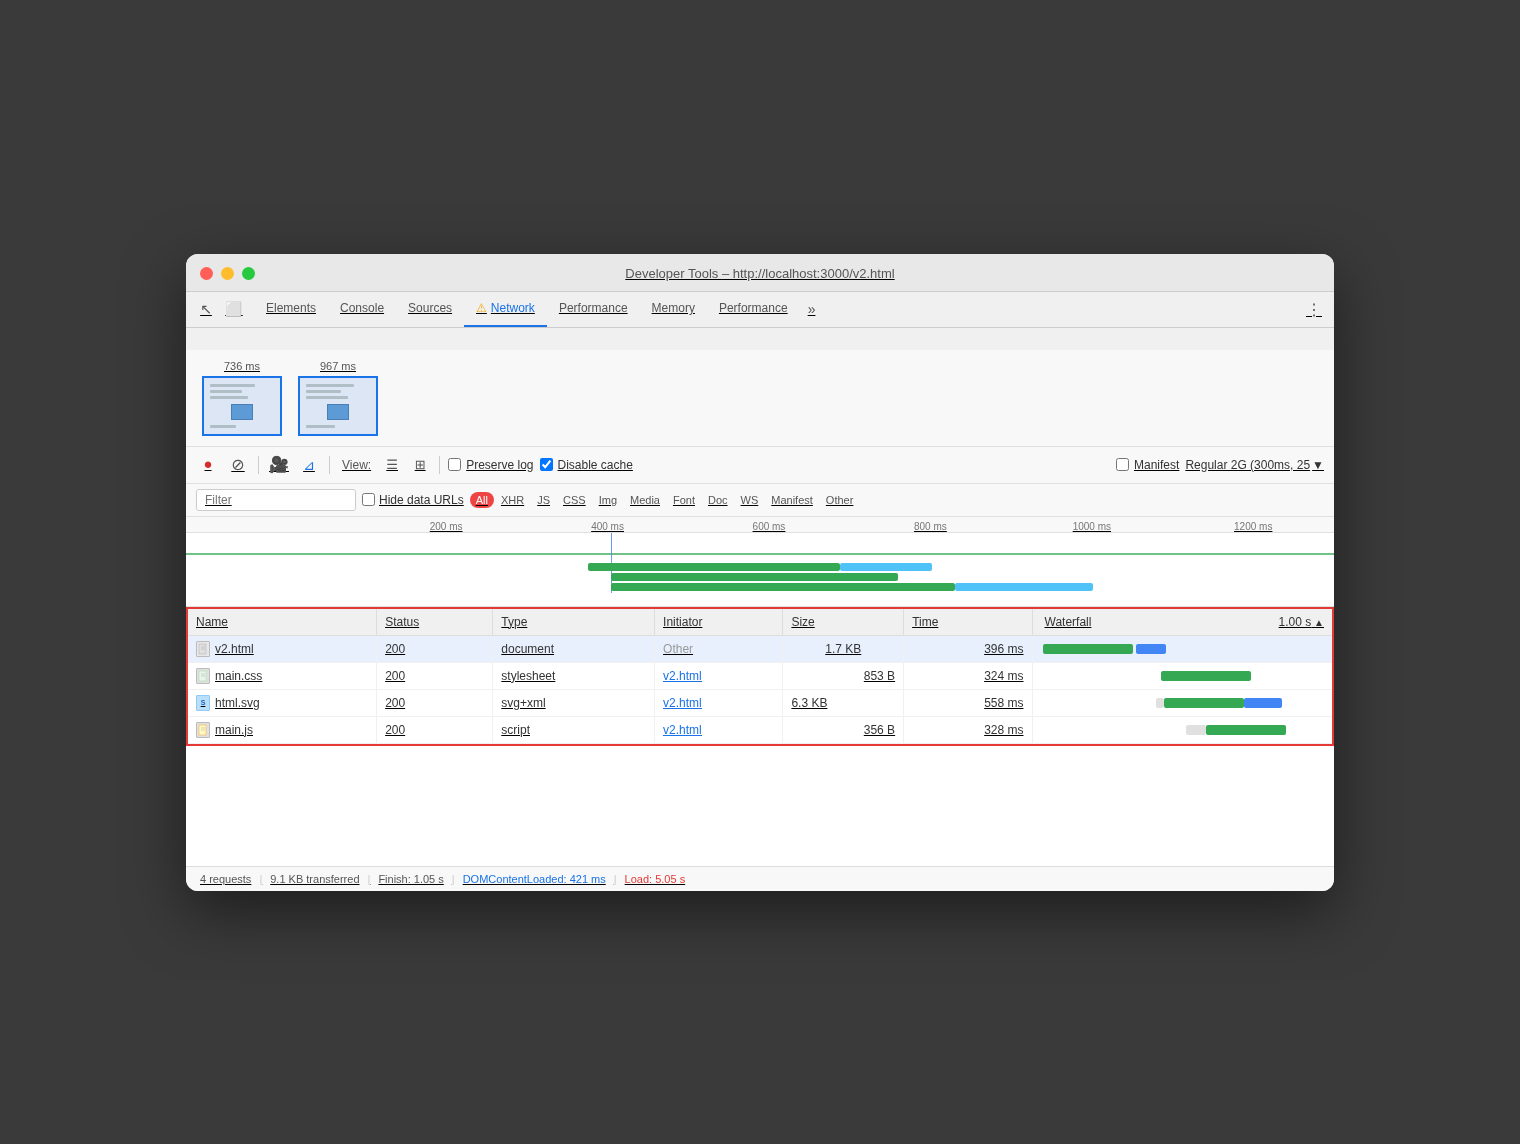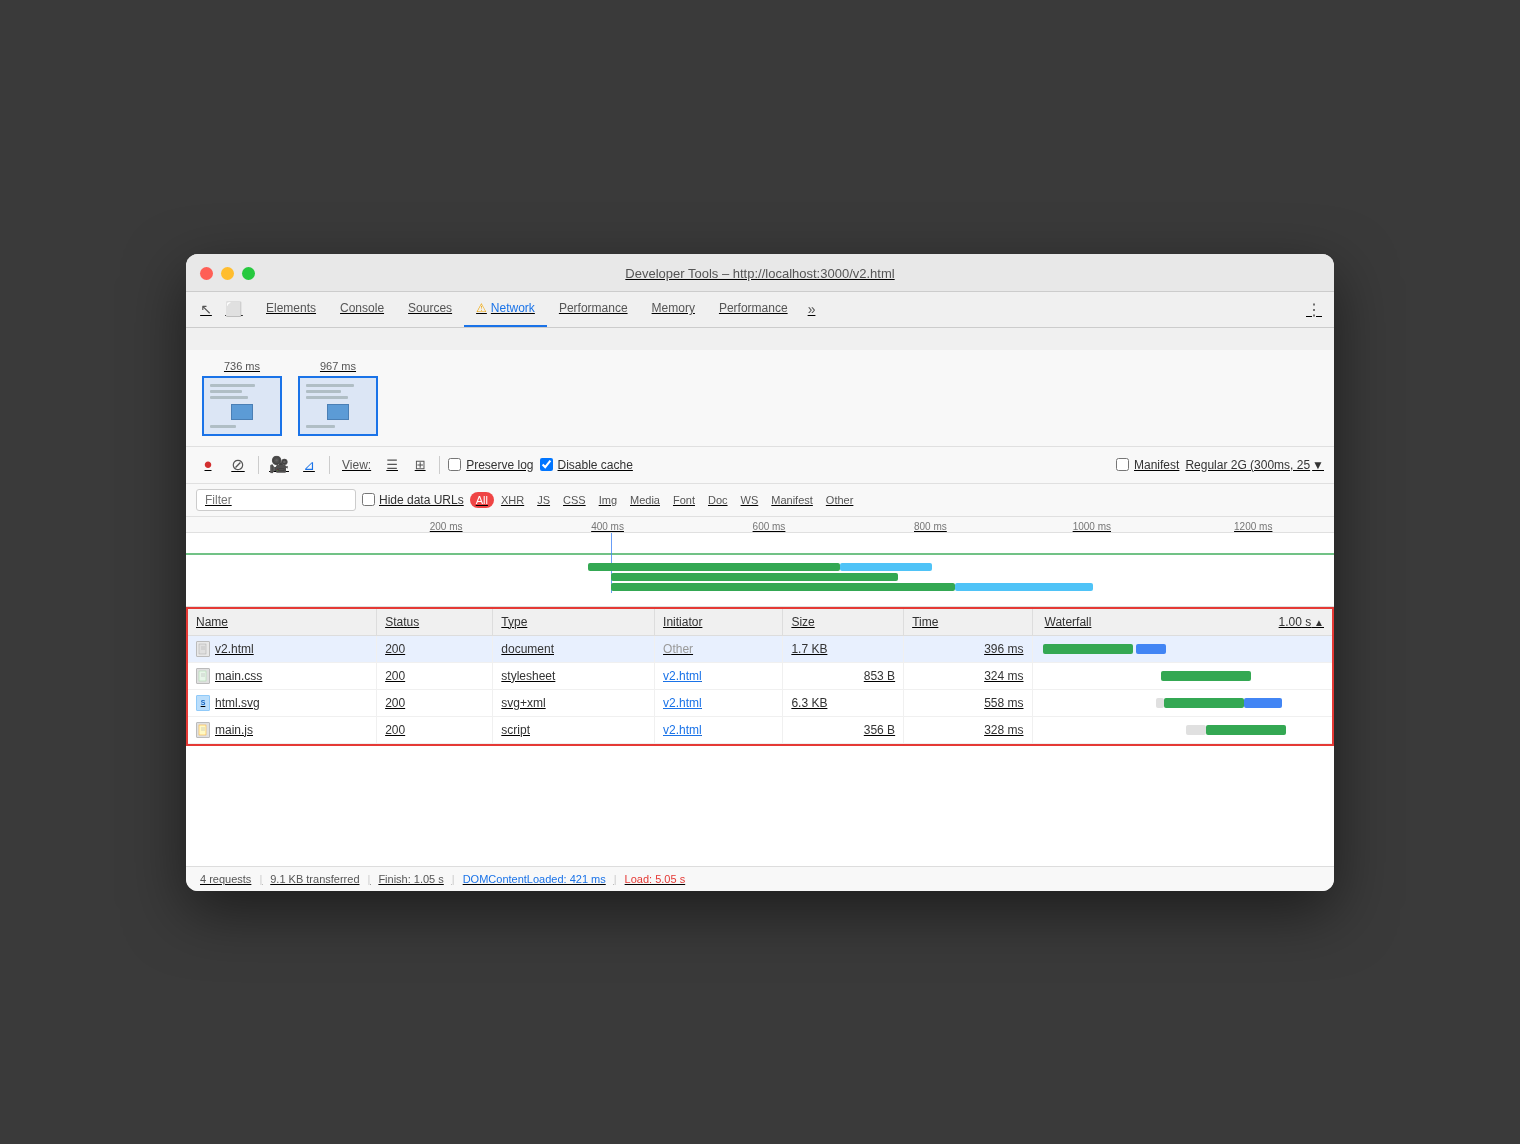--- a/index.html
+++ b/index.html
@@ -583,21 +583,21 @@
                       <line x1="3" y1="4" x2="7" y2="4" stroke="#aaa" stroke-width="0.5"></line>
                       <line x1="3" y1="6" x2="7" y2="6" stroke="#aaa" stroke-width="0.5"></line>
                     </svg>
                 </div>
                 <span>v2.html</span>
               </div>
             </td>
             <td>200</td>
             <td>document</td>
             <td><span class="initiator-other">Other</span></td>
-            <td style="text-align:left;">1.7 KB</td>
+            <td style="text-align:center;">1.7 KB</td>
             <td style="text-align:right;">396 ms</td>
             <td>
               <div class="wf-bar-container" style="width:250px;">
                 <div class="wf-bar wf-green" style="left:2px;width:90px;"></div>
                 <div class="wf-bar wf-blue" style="left:95px;width:30px;"></div>
               </div>
             </td>
           </tr>
 
           <tr>

